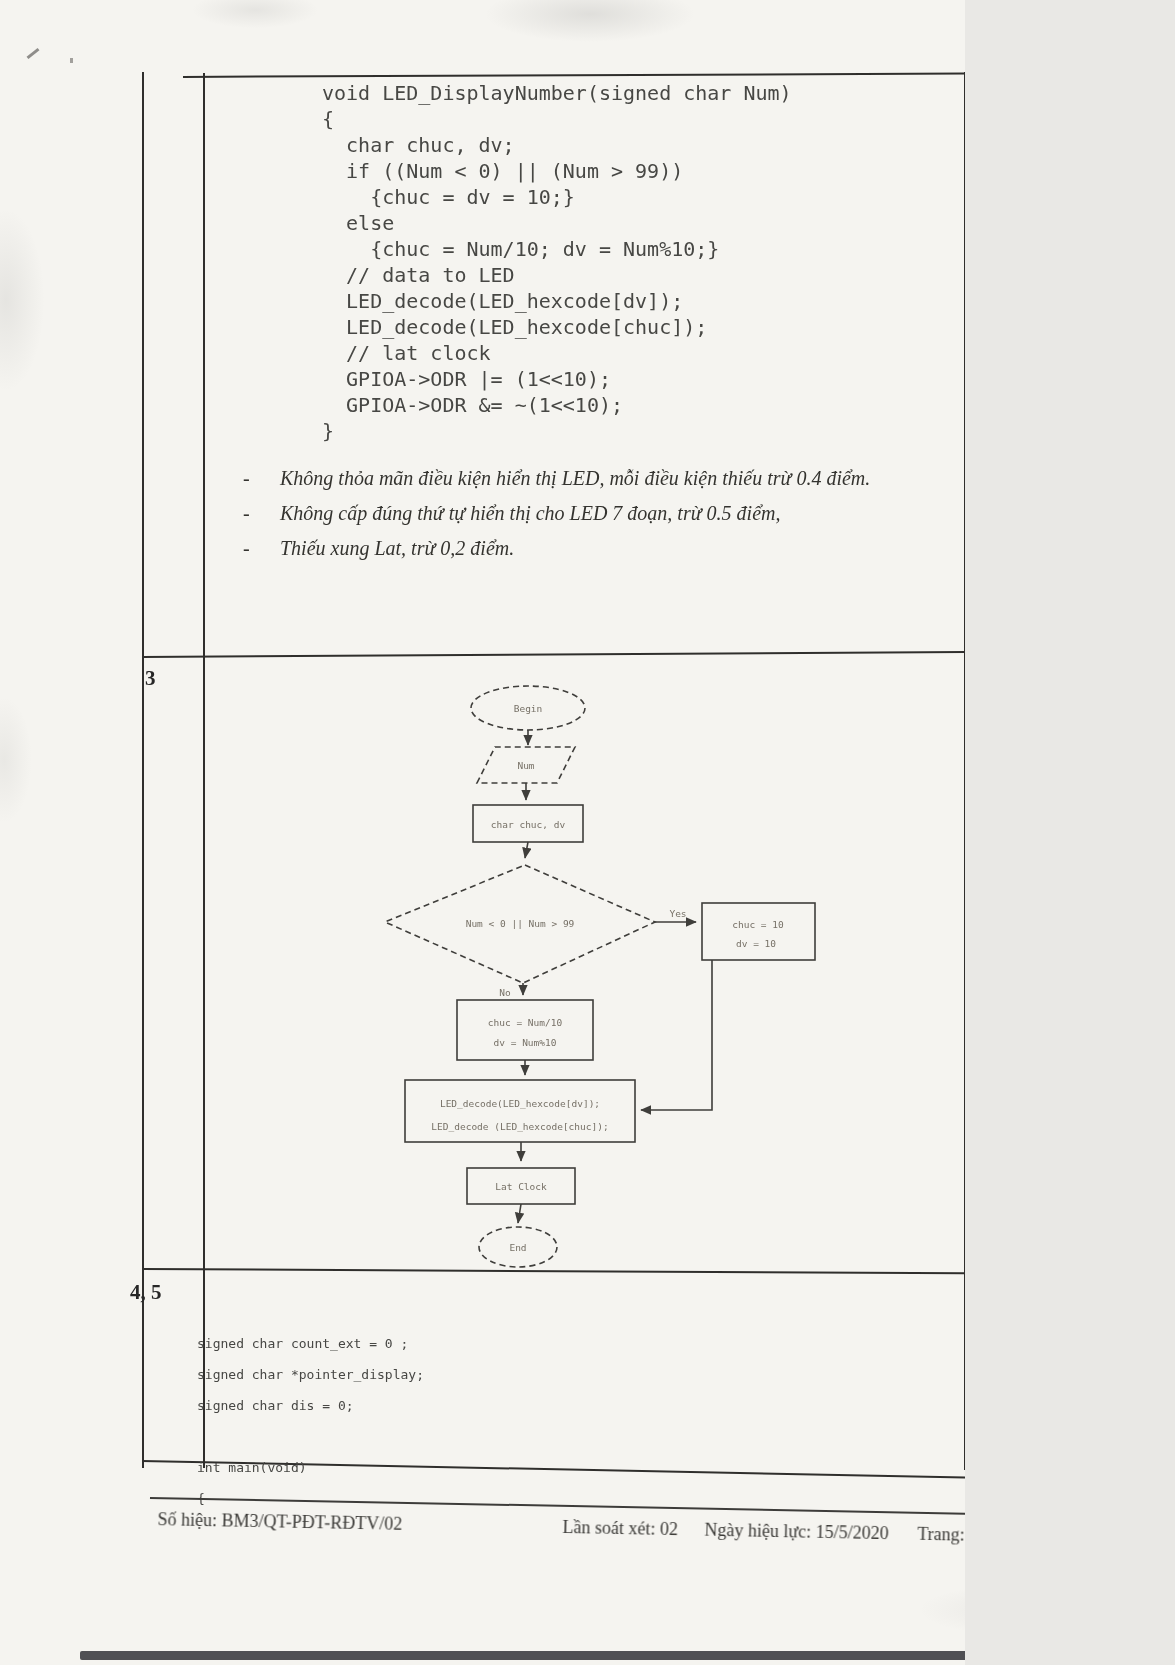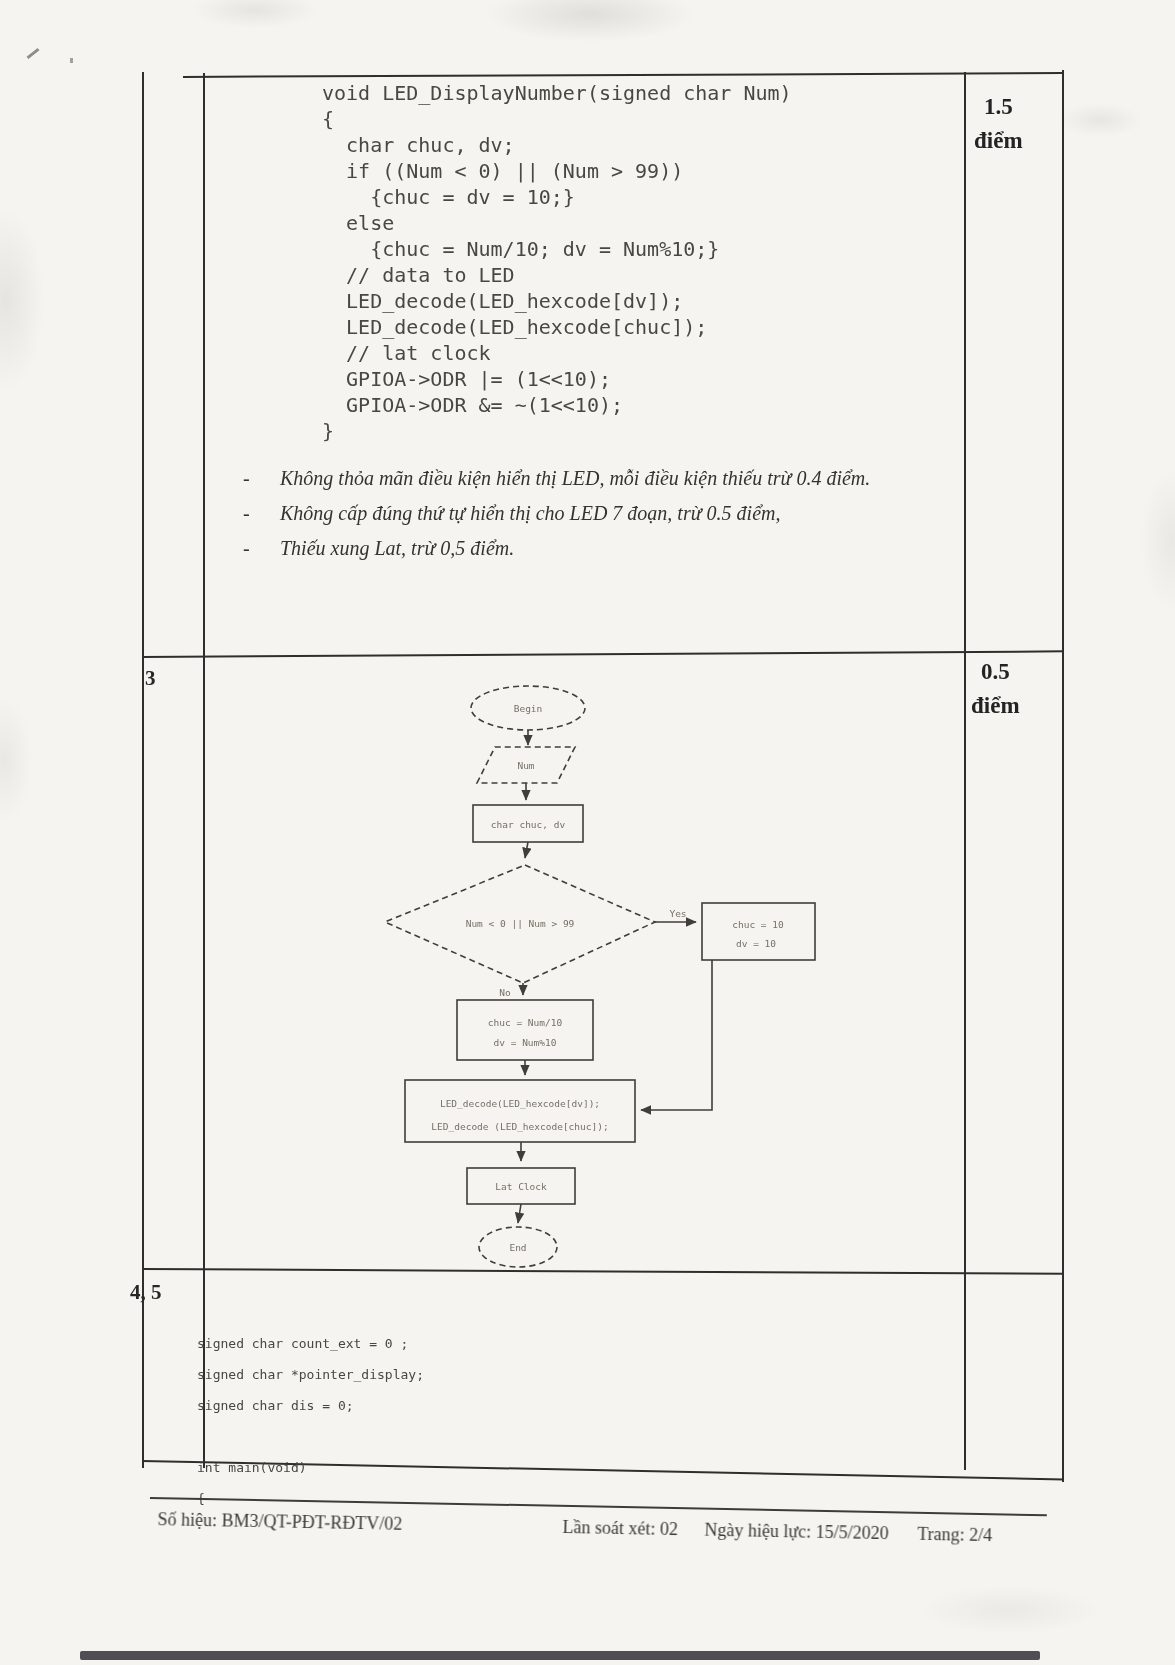--- a/index.html
+++ b/index.html
@@ -1,19 +1,19 @@
 <!DOCTYPE html>
 <html><head>
 <meta charset="utf-8">
 <style>
   * { margin:0; padding:0; box-sizing:border-box; }
   html,body { width:1175px; height:1665px; }
   body { background:#e9e8e5; }
   .page {
-    position:relative; width:1175px; height:1665px; overflow:hidden;
+    position:relative; width:965px; height:1665px; overflow:hidden;
     font-family:"Liberation Serif", serif;
     background:
       radial-gradient(ellipse 150px 40px at 590px 14px, rgba(90,90,90,.14), transparent 70%),
       radial-gradient(ellipse 90px 26px at 255px 10px, rgba(90,90,90,.10), transparent 70%),
       radial-gradient(ellipse 55px 130px at 6px 300px, rgba(90,90,90,.10), transparent 70%),
       radial-gradient(ellipse 40px 90px at 4px 760px, rgba(90,90,90,.08), transparent 70%),
       radial-gradient(ellipse 45px 100px at 1172px 540px, rgba(90,90,90,.08), transparent 70%),
       radial-gradient(ellipse 60px 24px at 1100px 120px, rgba(90,90,90,.09), transparent 70%),
       radial-gradient(ellipse 130px 35px at 1010px 1610px, rgba(90,90,90,.07), transparent 70%),
       #f5f4f0;
@@ -124,21 +124,21 @@
         <span class="note-text">Không thỏa mãn điều kiện hiển thị LED, mỗi điều kiện thiếu trừ 0.4 điểm.</span>
       </div>
 
       <div class="note-item">
         <span class="dash">-</span>
         <span class="note-text">Không cấp đúng thứ tự hiển thị cho LED 7 đoạn, trừ 0.5 điểm,</span>
       </div>
 
       <div class="note-item">
         <span class="dash">-</span>
-        <span class="note-text">Thiếu xung Lat, trừ 0,5 điểm.</span>
+        <span class="note-text">Thiếu xung Lat, trừ 0,2 điểm.</span>
       </div>
     </div>
 
   <div class="qnum qnum3">3</div>
 
   <svg class="flowchart" width="765" height="632" viewBox="0 0 765 632" xmlns="http://www.w3.org/2000/svg">
     <defs>
       <marker id="ah" markerWidth="9" markerHeight="9" refX="6.5" refY="3" orient="auto">
         <path d="M0,0 L7,3 L0,6 z" fill="#3f3e3b"></path>
       </marker>

